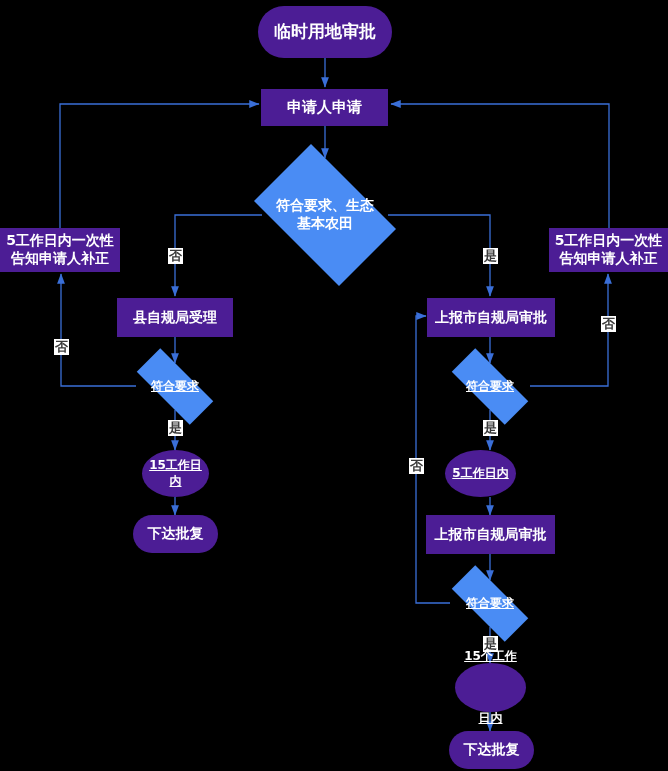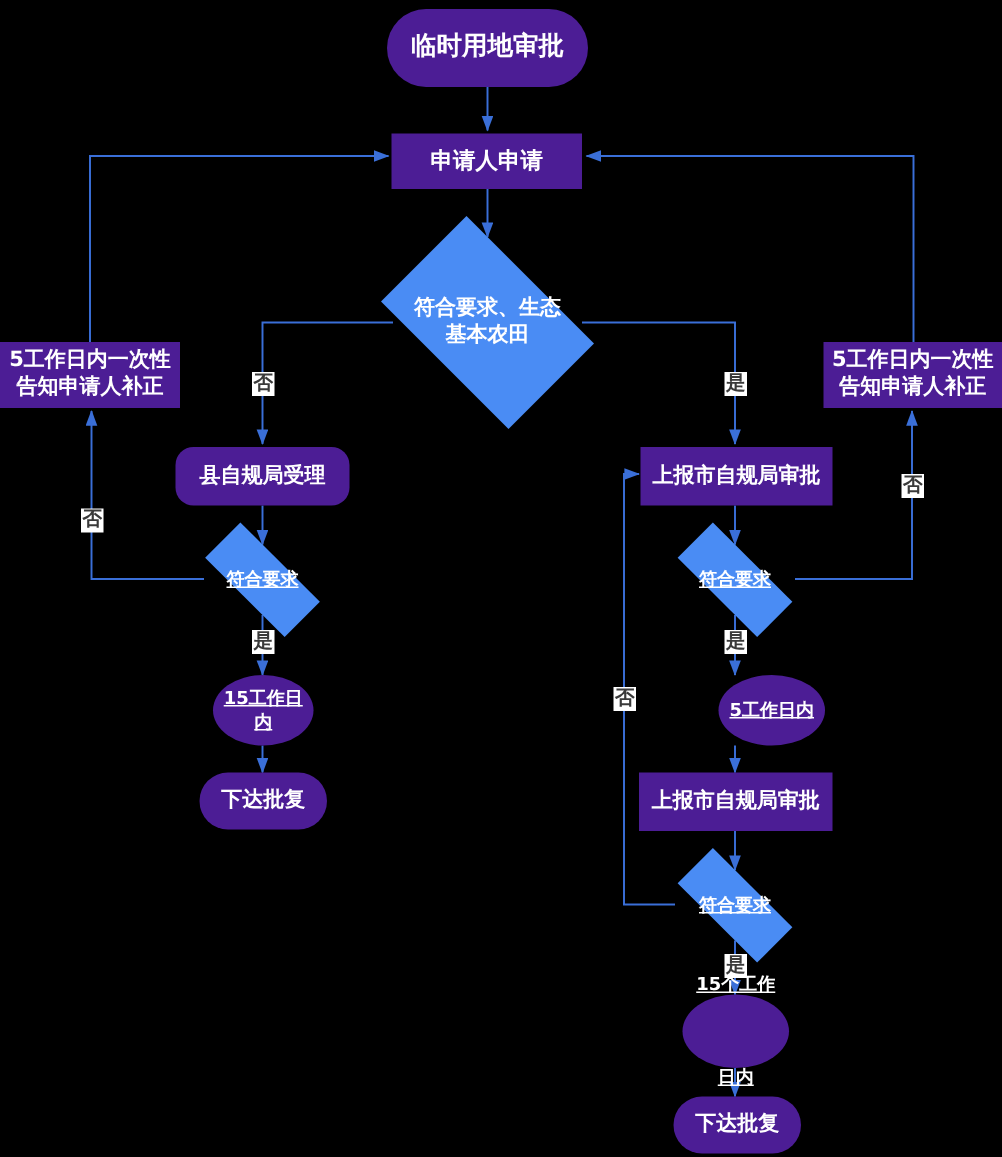--- a/index.html
+++ b/index.html
@@ -151,21 +151,21 @@
   <div class="node rect t-mid" style="left:0px; top:228px; width:120px; height:44px; flex-direction:column;">
     <div>5工作日内一次性</div>
     <div>告知申请人补正</div>
   </div>
 
   <div class="node rect t-mid" style="left:549px; top:228px; width:119px; height:44px; flex-direction:column;">
     <div>5工作日内一次性</div>
     <div>告知申请人补正</div>
   </div>
 
-  <div class="node rect t-mid" style="left:117px; top:298px; width:116px; height:39px;border-radius:12px;">
+  <div class="node rect t-mid" style="left:117px; top:298px; width:116px; height:39px;">
     <span>县自规局受理</span>
   </div>
 
   <div class="node diamond t-small" style="left:122px; top:363px; width:106px; height:47px;">
     <div class="dia-shape"></div>
     <div class="dia-label">符合要求</div>
   </div>
 
   <div class="node ellipse t-small" style="left:142px; top:450px; width:67px; height:47px; flex-direction:column;">
     <div>15工作日</div>
@@ -178,21 +178,21 @@
 
   <div class="node rect t-mid" style="left:427px; top:298px; width:128px; height:39px;">
     <span>上报市自规局审批</span>
   </div>
 
   <div class="node diamond t-small" style="left:437px; top:363px; width:106px; height:47px;">
     <div class="dia-shape"></div>
     <div class="dia-label">符合要求</div>
   </div>
 
-  <div class="node ellipse t-small" style="left:479px; top:450px; width:71px; height:47px;">
+  <div class="node ellipse t-small" style="left:445px; top:450px; width:71px; height:47px;">
     <span>5工作日内</span>
   </div>
 
   <div class="node rect t-mid" style="left:426px; top:515px; width:129px; height:39px;">
     <span>上报市自规局审批</span>
   </div>
 
   <div class="node diamond t-small" style="left:437px; top:580px; width:106px; height:47px;">
     <div class="dia-shape"></div>
     <div class="dia-label">符合要求</div>

